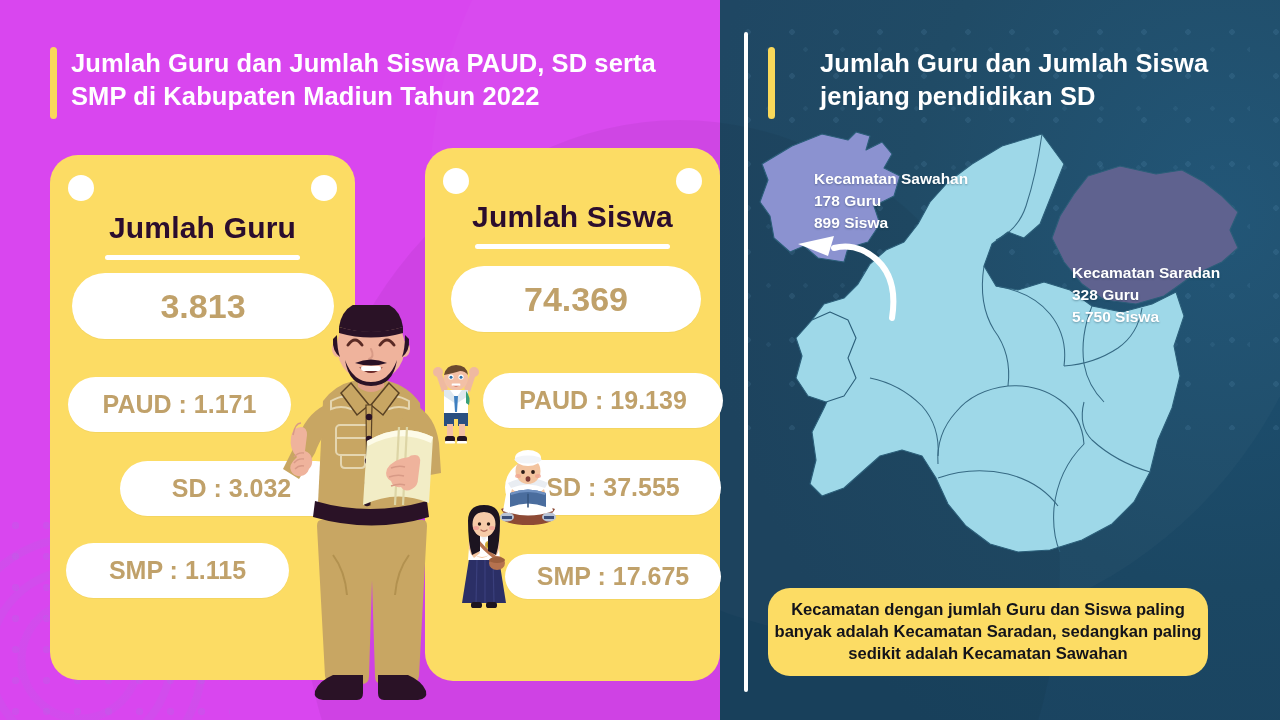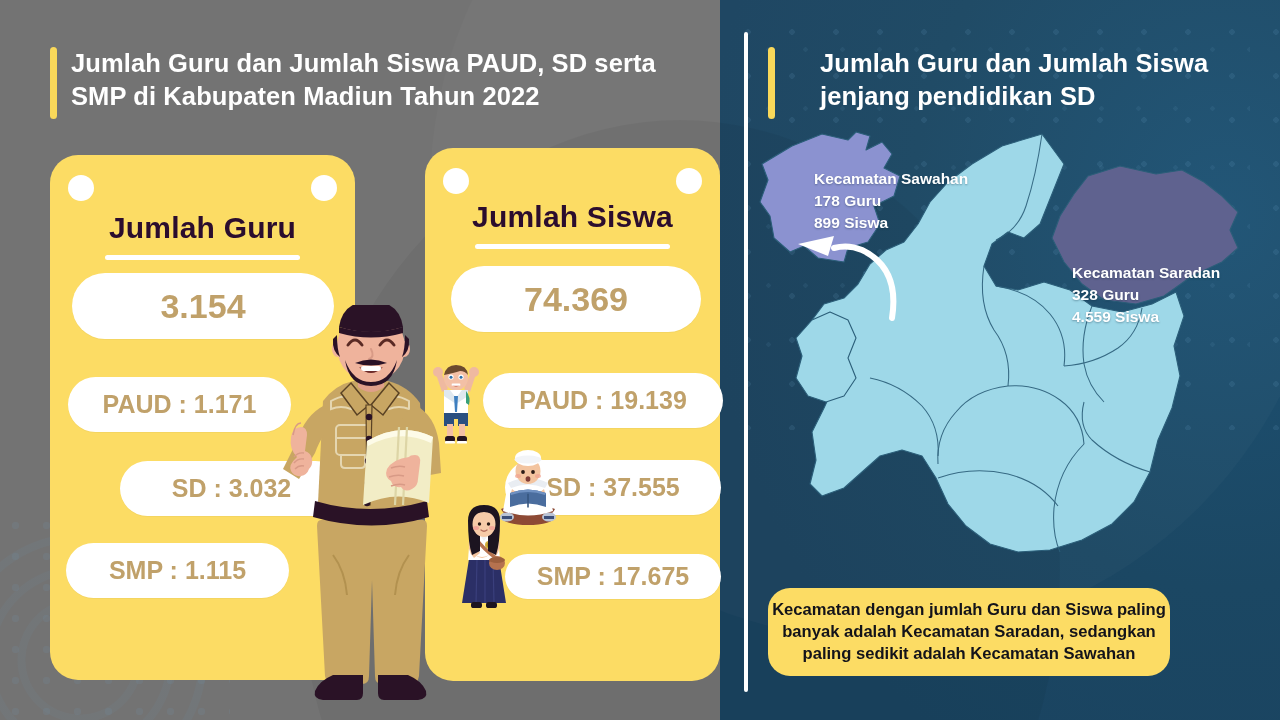--- a/index.html
+++ b/index.html
@@ -5,21 +5,21 @@
 <style>
   * { box-sizing: border-box; margin: 0; padding: 0; }
   html, body {
     width: 1280px; height: 720px;
     overflow: hidden;
     font-family: "Liberation Sans", sans-serif;
   }
   #stage {
     position: relative;
     width: 1280px; height: 720px;
-    background: #737373;
+    background: #d946ef;
     overflow: hidden;
   }
   
   .bg-wash-right {
     position: absolute; right: 0; top: 0;
     width: 560px; height: 720px;
     background: radial-gradient(ellipse 520px 620px at 90% 30%, #1d5274 0%, #1b4763 60%, #1a4360 100%);
   }
   .bg-dots-tr {
     position: absolute; right: 0; top: 0;
@@ -148,21 +148,21 @@
   #map-wrap { position: absolute; left: 752px; top: 120px; width: 512px; height: 450px; }
   .map-label {
     position: absolute; color: #ffffff; font-weight: 700; font-size: 15.5px;
     line-height: 1.42; white-space: nowrap; text-shadow: 0 1px 2px rgba(10,35,55,.35);
   }
   #label-sawahan { left: 62px; top: 48px; }
   #label-saradan { left: 320px; top: 100px; margin-top: 42px; }
 
   
   #note {
-    position: absolute; left: 768px; top: 588px; width: 402px; height: 88px;
+    position: absolute; left: 768px; top: 588px; width: 440px; height: 88px;
     background: #fcdc64; border-radius: 22px;
     display: flex; align-items: center; justify-content: flex-start;
     padding: 6px 2px;
   }
   #note .note-text {
     color: #13131a; font-weight: 700; font-size: 16.6px;
     line-height: 1.34; text-align: center;
   }
 </style>
 </head>
@@ -189,21 +189,21 @@
   </div>
 
   <div id="divider"></div>
 
   <div class="stat-card" id="card-guru">
     <div class="card-hole left"></div>
     <div class="card-hole right"></div>
     <div class="card-heading">Jumlah Guru</div>
     <div class="card-rule"></div>
 
-    <div class="pill total" id="guru-total">3.154</div>
+    <div class="pill total" id="guru-total">3.813</div>
     <div class="pill sub" id="guru-paud">PAUD : 1.171</div>
     <div class="pill sub" id="guru-sd">SD : 3.032</div>
     <div class="pill sub" id="guru-smp">SMP : 1.115</div>
   </div>
 
   <div class="stat-card" id="card-siswa">
     <div class="card-hole left"></div>
     <div class="card-hole right"></div>
     <div class="card-heading">Jumlah Siswa</div>
     <div class="card-rule"></div>
@@ -417,21 +417,21 @@
 
     <div class="map-label" id="label-sawahan">
       <div>Kecamatan Sawahan</div>
       <div>178 Guru</div>
       <div>899 Siswa</div>
     </div>
 
     <div class="map-label" id="label-saradan">
       <div>Kecamatan Saradan</div>
       <div>328 Guru</div>
-      <div>4.559 Siswa</div>
+      <div>5.750 Siswa</div>
     </div>
   </div>
 
   <div id="note">
     <div class="note-text">Kecamatan dengan jumlah Guru dan Siswa paling banyak adalah Kecamatan Saradan, sedangkan paling sedikit adalah Kecamatan Sawahan</div>
   </div>
 
 </div>
 
 </body></html>

